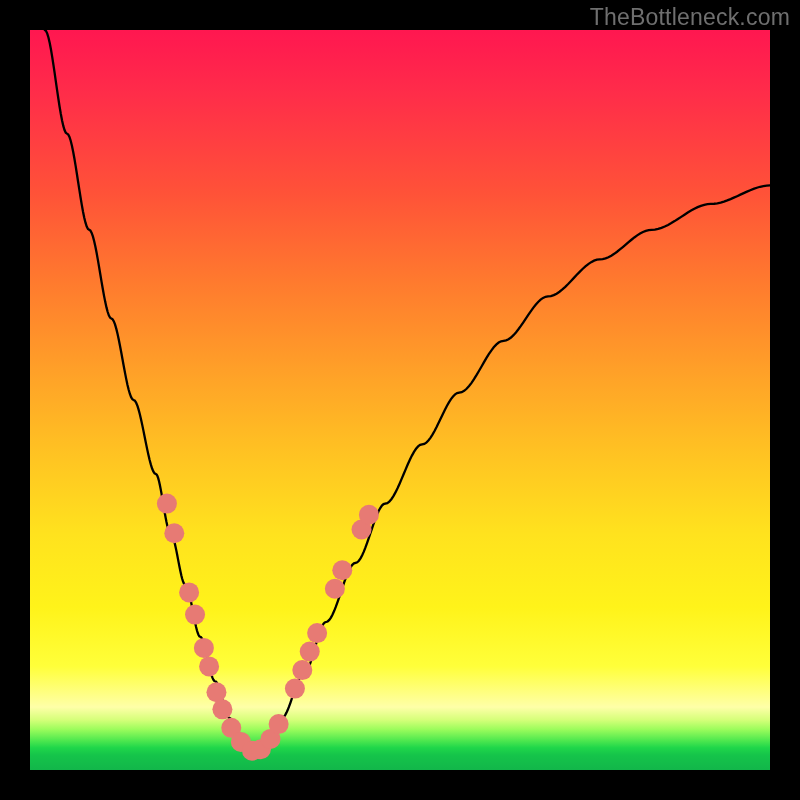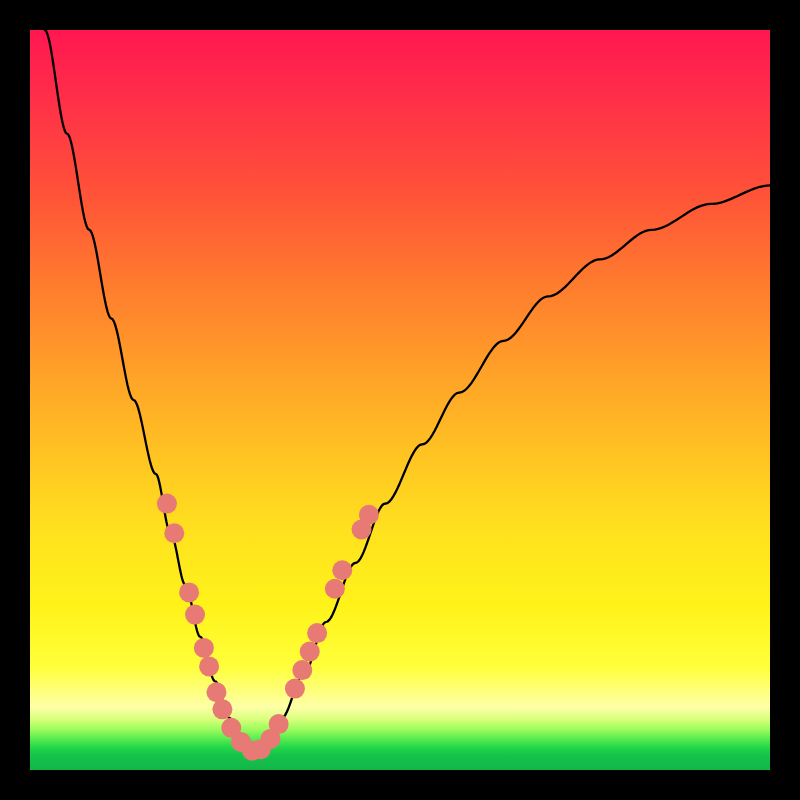--- a/index.html
+++ b/index.html
@@ -58,20 +58,21 @@
     color: #6f6f6f;
     font-size: 23px;
     letter-spacing: 0.2px;
     user-select: none;
   }
 </style>
 </head>
 <body>
 
 <div class="stage">
+  <div class="watermark">TheBottleneck.com</div>
   <div class="plot">
     <svg class="curve" viewBox="0 0 740 740">
       <g id="curve-group">
           <path d="M14.80 0.00 L16.03 0.92 L17.27 3.55 L18.50 7.67 L19.73 13.07 L20.97 19.54 L22.20 26.86 L23.43 34.82 L24.67 43.20 L25.90 51.80 L27.13 60.40 L28.37 68.78 L29.60 76.74 L30.83 84.06 L32.07 90.53 L33.30 95.93 L34.53 100.05 L35.77 102.68 L37.00 103.60 L38.23 104.46 L39.47 106.90 L40.70 110.73 L41.93 115.74 L43.17 121.74 L44.40 128.54 L45.63 135.93 L46.87 143.72 L48.10 151.70 L49.33 159.68 L50.57 167.47 L51.80 174.86 L53.03 181.66 L54.27 187.66 L55.50 192.67 L56.73 196.50 L57.97 198.94 L59.20 199.80 L60.43 200.59 L61.67 202.85 L62.90 206.38 L64.13 211.01 L65.37 216.55 L66.60 222.82 L67.83 229.64 L69.07 236.83 L70.30 244.20 L71.53 251.57 L72.77 258.76 L74.00 265.58 L75.23 271.85 L76.47 277.39 L77.70 282.02 L78.93 285.55 L80.17 287.81 L81.40 288.60 L82.63 289.33 L83.87 291.39 L85.10 294.63 L86.33 298.87 L87.57 303.95 L88.80 309.70 L90.03 315.96 L91.27 322.54 L92.50 329.30 L93.73 336.06 L94.97 342.64 L96.20 348.90 L97.43 354.65 L98.67 359.73 L99.90 363.97 L101.13 367.21 L102.37 369.27 L103.60 370.00 L104.83 370.66 L106.07 372.54 L107.30 375.48 L108.53 379.34 L109.77 383.96 L111.00 389.19 L112.23 394.87 L113.47 400.86 L114.70 407.00 L115.93 413.14 L117.17 419.13 L118.40 424.81 L119.63 430.04 L120.87 434.66 L122.10 438.52 L123.33 441.46 L124.57 443.34 L125.80 444.00 L126.62 444.53 L127.44 446.03 L128.27 448.39 L129.09 451.47 L129.91 455.17 L130.73 459.35 L131.56 463.90 L132.38 468.69 L133.20 473.60 L134.02 478.51 L134.84 483.30 L135.67 487.85 L136.49 492.03 L137.31 495.73 L138.13 498.81 L138.96 501.17 L139.78 502.67 L140.60 503.20 L141.42 503.66 L142.24 504.98 L143.07 507.04 L143.89 509.74 L144.71 512.97 L145.53 516.63 L146.36 520.61 L147.18 524.80 L148.00 529.10 L148.82 533.40 L149.64 537.59 L150.47 541.57 L151.29 545.23 L152.11 548.46 L152.93 551.16 L153.76 553.22 L154.58 554.54 L155.40 555.00 L156.22 555.46 L157.04 556.78 L157.87 558.84 L158.69 561.54 L159.51 564.77 L160.33 568.43 L161.16 572.41 L161.98 576.60 L162.80 580.90 L163.62 585.20 L164.44 589.39 L165.27 593.37 L166.09 597.03 L166.91 600.26 L167.73 602.96 L168.56 605.02 L169.38 606.34 L170.20 606.80 L171.02 607.20 L171.84 608.32 L172.67 610.09 L173.49 612.40 L174.31 615.17 L175.13 618.31 L175.96 621.72 L176.78 625.32 L177.60 629.00 L178.42 632.68 L179.24 636.28 L180.07 639.69 L180.89 642.83 L181.71 645.60 L182.53 647.91 L183.36 649.68 L184.18 650.80 L185.00 651.20 L185.82 651.53 L186.64 652.47 L187.47 653.94 L188.29 655.87 L189.11 658.18 L189.93 660.79 L190.76 663.63 L191.58 666.63 L192.40 669.70 L193.22 672.77 L194.04 675.77 L194.87 678.61 L195.69 681.22 L196.51 683.53 L197.33 685.46 L198.16 686.93 L198.98 687.87 L199.80 688.20 L200.42 688.40 L201.03 688.96 L201.65 689.84 L202.27 691.00 L202.88 692.39 L203.50 693.96 L204.12 695.66 L204.73 697.46 L205.35 699.30 L205.97 701.14 L206.58 702.94 L207.20 704.64 L207.82 706.21 L208.43 707.60 L209.05 708.76 L209.67 709.64 L210.28 710.20 L210.90 710.40 L211.52 710.50 L212.13 710.78 L212.75 711.22 L213.37 711.80 L213.98 712.49 L214.60 713.28 L215.22 714.13 L215.83 715.03 L216.45 715.95 L217.07 716.87 L217.68 717.77 L218.30 718.62 L218.92 719.41 L219.53 720.10 L220.15 720.68 L220.77 721.12 L221.38 721.40 L222.00 721.50 L222.82 721.43 L223.64 721.25 L224.47 720.95 L225.29 720.57 L226.11 720.10 L226.93 719.58 L227.76 719.01 L228.58 718.41 L229.40 717.80 L230.22 717.19 L231.04 716.59 L231.87 716.02 L232.69 715.50 L233.51 715.03 L234.33 714.65 L235.16 714.35 L235.98 714.17 L236.80 714.10 L237.62 713.87 L238.44 713.21 L239.27 712.18 L240.09 710.83 L240.91 709.21 L241.73 707.39 L242.56 705.40 L243.38 703.30 L244.20 701.15 L245.02 699.00 L245.84 696.90 L246.67 694.91 L247.49 693.09 L248.31 691.47 L249.13 690.12 L249.96 689.09 L250.78 688.43 L251.60 688.20 L252.83 687.80 L254.07 686.68 L255.30 684.91 L256.53 682.60 L257.77 679.83 L259.00 676.69 L260.23 673.28 L261.47 669.68 L262.70 666.00 L263.93 662.32 L265.17 658.72 L266.40 655.31 L267.63 652.17 L268.87 649.40 L270.10 647.09 L271.33 645.32 L272.57 644.20 L273.80 643.80 L275.03 643.34 L276.27 642.02 L277.50 639.96 L278.73 637.26 L279.97 634.03 L281.20 630.37 L282.43 626.39 L283.67 622.20 L284.90 617.90 L286.13 613.60 L287.37 609.41 L288.60 605.43 L289.83 601.77 L291.07 598.54 L292.30 595.84 L293.53 593.78 L294.77 592.46 L296.00 592.00 L297.64 591.47 L299.29 589.97 L300.93 587.61 L302.58 584.53 L304.22 580.83 L305.87 576.65 L307.51 572.10 L309.16 567.31 L310.80 562.40 L312.44 557.49 L314.09 552.70 L315.73 548.15 L317.38 543.97 L319.02 540.27 L320.67 537.19 L322.31 534.83 L323.96 533.33 L325.60 532.80 L327.24 532.27 L328.89 530.77 L330.53 528.41 L332.18 525.33 L333.82 521.63 L335.47 517.45 L337.11 512.90 L338.76 508.11 L340.40 503.20 L342.04 498.29 L343.69 493.50 L345.33 488.95 L346.98 484.77 L348.62 481.07 L350.27 477.99 L351.91 475.63 L353.56 474.13 L355.20 473.60 L357.26 473.07 L359.31 471.57 L361.37 469.21 L363.42 466.13 L365.48 462.43 L367.53 458.25 L369.59 453.70 L371.64 448.91 L373.70 444.00 L375.76 439.09 L377.81 434.30 L379.87 429.75 L381.92 425.57 L383.98 421.87 L386.03 418.79 L388.09 416.43 L390.14 414.93 L392.20 414.40 L394.26 413.94 L396.31 412.62 L398.37 410.56 L400.42 407.86 L402.48 404.63 L404.53 400.97 L406.59 396.99 L408.64 392.80 L410.70 388.50 L412.76 384.20 L414.81 380.01 L416.87 376.03 L418.92 372.37 L420.98 369.14 L423.03 366.44 L425.09 364.38 L427.14 363.06 L429.20 362.60 L431.67 362.14 L434.13 360.82 L436.60 358.76 L439.07 356.06 L441.53 352.83 L444.00 349.17 L446.47 345.19 L448.93 341.00 L451.40 336.70 L453.87 332.40 L456.33 328.21 L458.80 324.23 L461.27 320.57 L463.73 317.34 L466.20 314.64 L468.67 312.58 L471.13 311.26 L473.60 310.80 L476.07 310.40 L478.53 309.28 L481.00 307.51 L483.47 305.20 L485.93 302.43 L488.40 299.29 L490.87 295.88 L493.33 292.28 L495.80 288.60 L498.27 284.92 L500.73 281.32 L503.20 277.91 L505.67 274.77 L508.13 272.00 L510.60 269.69 L513.07 267.92 L515.53 266.80 L518.00 266.40 L520.88 266.07 L523.76 265.13 L526.63 263.66 L529.51 261.73 L532.39 259.42 L535.27 256.81 L538.14 253.97 L541.02 250.97 L543.90 247.90 L546.78 244.83 L549.66 241.83 L552.53 238.99 L555.41 236.38 L558.29 234.07 L561.17 232.14 L564.04 230.67 L566.92 229.73 L569.80 229.40 L572.68 229.14 L575.56 228.38 L578.43 227.21 L581.31 225.66 L584.19 223.82 L587.07 221.73 L589.94 219.45 L592.82 217.06 L595.70 214.60 L598.58 212.14 L601.46 209.75 L604.33 207.47 L607.21 205.38 L610.09 203.54 L612.97 201.99 L615.84 200.82 L618.72 200.06 L621.60 199.80 L624.89 199.57 L628.18 198.91 L631.47 197.88 L634.76 196.53 L638.04 194.91 L641.33 193.09 L644.62 191.10 L647.91 189.00 L651.20 186.85 L654.49 184.70 L657.78 182.60 L661.07 180.61 L664.36 178.79 L667.64 177.17 L670.93 175.82 L674.22 174.79 L677.51 174.13 L680.80 173.90 L684.09 173.74 L687.38 173.27 L690.67 172.53 L693.96 171.57 L697.24 170.41 L700.53 169.10 L703.82 167.68 L707.11 166.19 L710.40 164.65 L713.69 163.11 L716.98 161.62 L720.27 160.20 L723.56 158.89 L726.84 157.73 L730.13 156.77 L733.42 156.03 L736.71 155.56 L740.00 155.40 " fill="none" stroke="#000" stroke-width="2.3" stroke-linecap="round"></path>
         </g>
       <g id="marker-group">
           <circle cx="136.90" cy="473.60" r="10" fill="#e77a74"></circle>
           <circle cx="144.30" cy="503.20" r="10" fill="#e77a74"></circle>
           <circle cx="159.10" cy="562.40" r="10" fill="#e77a74"></circle>
           <circle cx="165.02" cy="584.60" r="10" fill="#e77a74"></circle>

